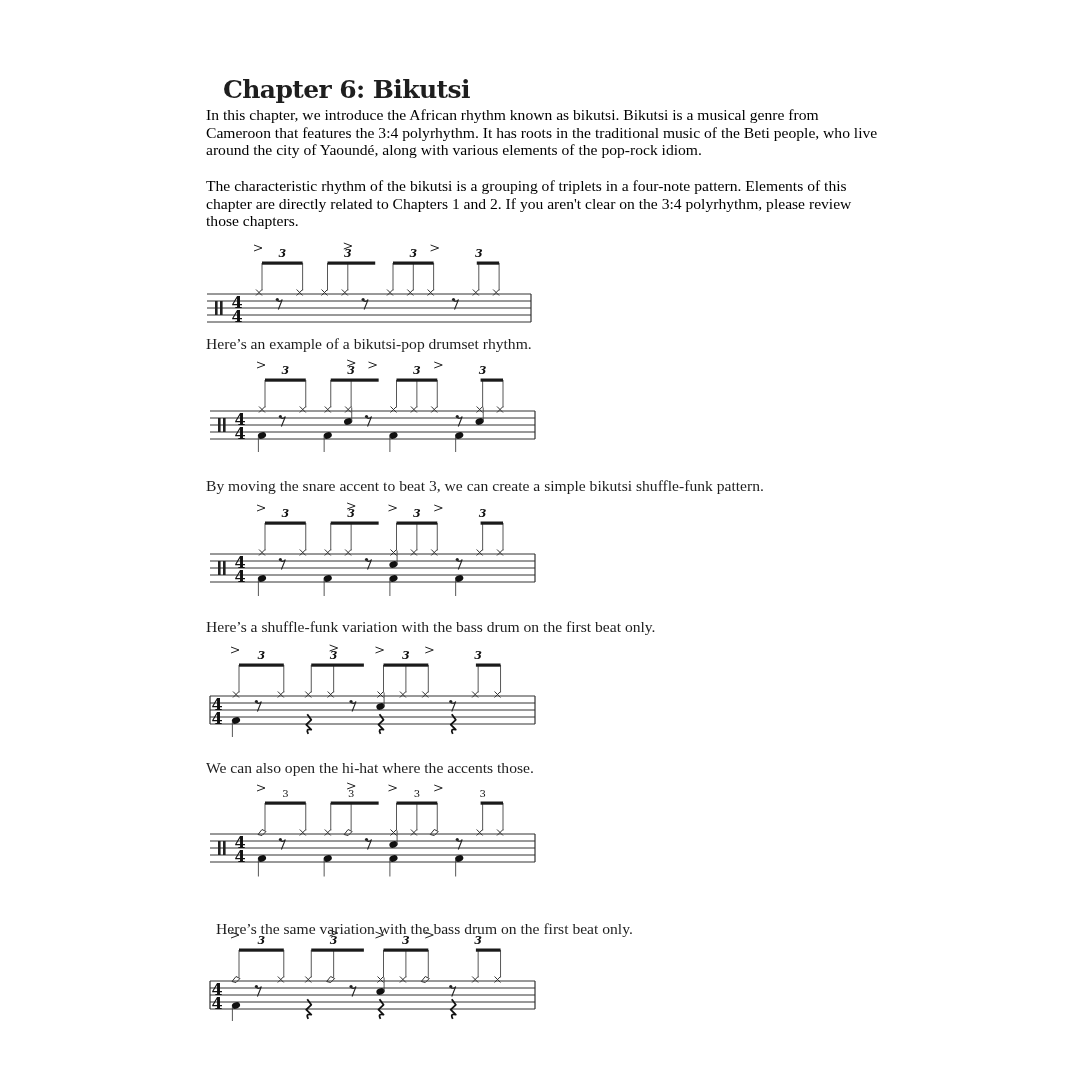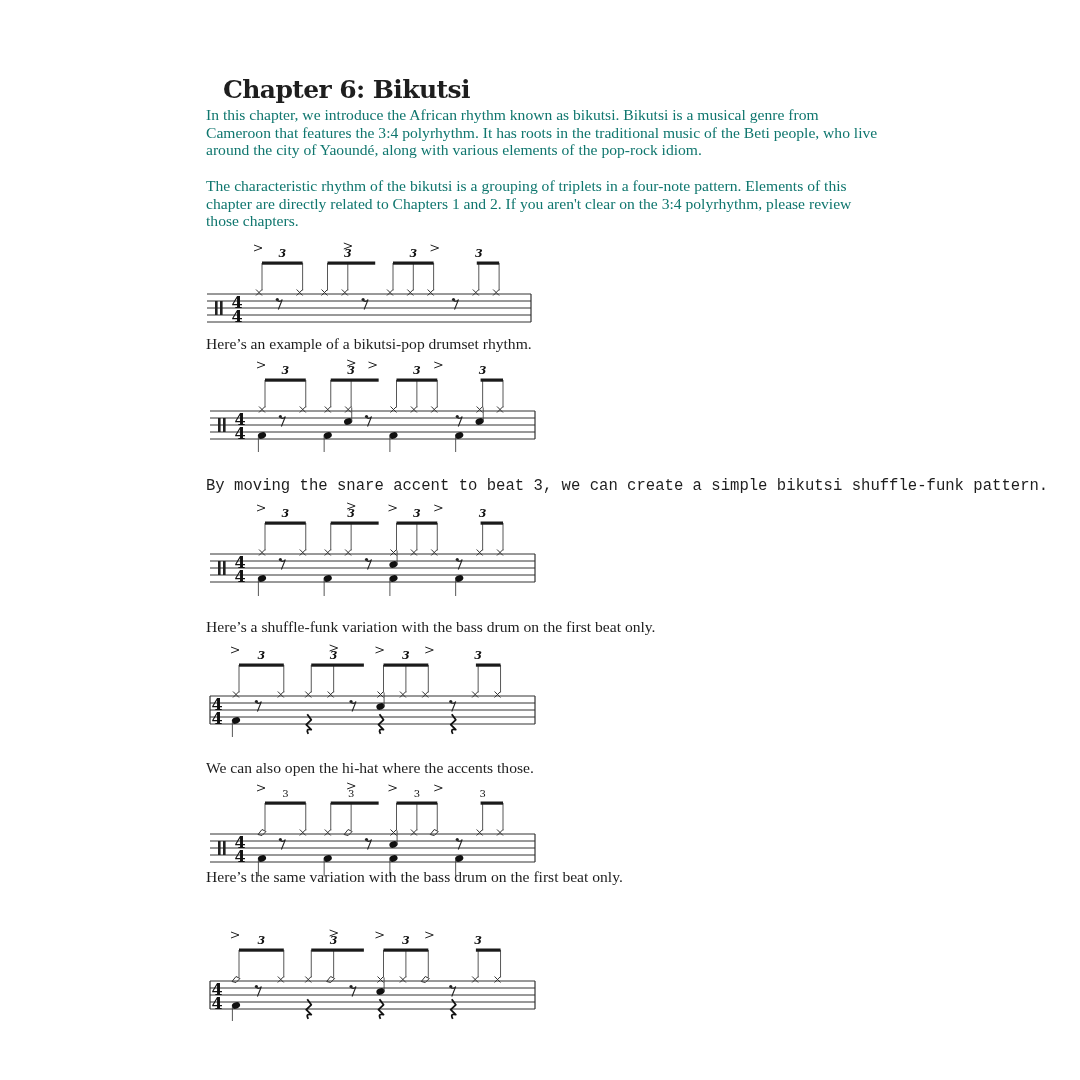--- a/index.html
+++ b/index.html
@@ -2,21 +2,21 @@
 <html><head>
 <meta charset="utf-8">
 <style>
   html, body { margin: 0; padding: 0; background: #ffffff; }
   body { width: 1080px; height: 1080px; position: relative; overflow: hidden;
          font-family: "DejaVu Serif", "Liberation Serif", serif; color: #1e1e1e; }
   .title { position: absolute; left: 206px; top: 58px; margin: 17px;
            font-family: "DejaVu Serif", serif; font-weight: bold; font-size: 25px;
            letter-spacing: -0.6px; color: #1e1e1e; white-space: nowrap; }
   .para { position: absolute; left: 206px; margin: 0; font-family: "Liberation Serif", serif;
-          font-size: 15.6px; line-height: 17.6px; color: #0f766e; width: 680px; }
+          font-size: 15.6px; line-height: 17.6px; color: #000000; width: 680px; }
   .caption { position: absolute; left: 206px; margin: 0; font-family: "Liberation Serif", serif;
              font-size: 15.6px; line-height: 18px; color: #1e1e1e; white-space: nowrap; }
   .score { position: absolute; left: 200px; overflow: visible; }
   svg text { font-family: "DejaVu Serif", serif; }
 </style>
 </head>
 <body>
 
 <h1 class="title">Chapter 6: Bikutsi</h1>
 
@@ -126,21 +126,21 @@
       <path d="M297.015 54.5 L303.015 60.5 M297.015 60.5 L303.015 54.5" stroke="#333" stroke-width="1"></path>
       <line x1="303.015" x2="303.015" y1="55.5" y2="28" stroke="#444" stroke-width="0.9"></line>
       <rect x="280.59425" y="26.5" width="22.420749999999998" height="3.2" fill="#1a1a1a"></rect>
       <text x="282.6325" y="22" font-size="11" font-style="italic" font-weight="bold" text-anchor="middle" fill="#111">3</text>
       <ellipse cx="279.6325" cy="69.5" rx="4.2" ry="3.1" fill="#111" transform="rotate(-20 279.6325 69.5)"></ellipse>
       <line x1="283.2325" x2="283.2325" y1="69.5" y2="55.5" stroke="#444" stroke-width="0.9"></line>
       <ellipse cx="259.25" cy="83.5" rx="4.2" ry="3.1" fill="#111" transform="rotate(-20 259.25 83.5)"></ellipse>
       <line x1="255.65" x2="255.65" y1="84.5" y2="101.5" stroke="#444" stroke-width="0.9"></line>
     </svg></div>
 
-<p class="caption" id="c1" style="top: 477px; font-family: Liberation Mono, monospace;">By moving the snare accent to beat 3, we can create a simple bikutsi shuffle-funk pattern.</p>
+<p class="caption" id="c1" style="top: 477px;">By moving the snare accent to beat 3, we can create a simple bikutsi shuffle-funk pattern.</p>
 <div class="score" id="score-2" style="top: 496px;"><svg width="345" height="100" viewBox="0 0 345 100">
       <line x1="10" x2="335" y1="58" y2="58" stroke="#333" stroke-width="1"></line>
       <line x1="10" x2="335" y1="65" y2="65" stroke="#333" stroke-width="1"></line>
       <line x1="10" x2="335" y1="72" y2="72" stroke="#333" stroke-width="1"></line>
       <line x1="10" x2="335" y1="79" y2="79" stroke="#333" stroke-width="1"></line>
       <line x1="10" x2="335" y1="86" y2="86" stroke="#333" stroke-width="1"></line>
       <line x1="335" x2="335" y1="58" y2="86" stroke="#333" stroke-width="1.2"></line>
       <rect x="18" y="65" width="2.6" height="14" fill="#222"></rect>
       <rect x="23" y="65" width="2.6" height="14" fill="#222"></rect>
       <text x="40" y="71.5" font-size="16" font-weight="bold" text-anchor="middle" fill="#111">4</text>
@@ -302,21 +302,21 @@
       <path d="M276.6325 52.5 L282.6325 58.5 M276.6325 58.5 L282.6325 52.5" stroke="#333" stroke-width="1"></path>
       <line x1="282.6325" x2="282.6325" y1="53.5" y2="26" stroke="#444" stroke-width="0.9"></line>
       <path d="M297.015 52.5 L303.015 58.5 M297.015 58.5 L303.015 52.5" stroke="#333" stroke-width="1"></path>
       <line x1="303.015" x2="303.015" y1="53.5" y2="26" stroke="#444" stroke-width="0.9"></line>
       <rect x="280.59425" y="24.5" width="22.420749999999998" height="3.2" fill="#1a1a1a"></rect>
       <text x="282.6325" y="20" font-size="10" font-style="normal" font-weight="normal" text-anchor="middle" fill="#111">3</text>
       <ellipse cx="259.25" cy="81.5" rx="4.2" ry="3.1" fill="#111" transform="rotate(-20 259.25 81.5)"></ellipse>
       <line x1="255.65" x2="255.65" y1="82.5" y2="99.5" stroke="#444" stroke-width="0.9"></line>
     </svg></div>
 
-<p class="caption" id="c4" style="top: 868px;">Here’s the same variation with the bass drum on the first beat only.</p>
+<p class="caption" id="c4" style="top: 920px; margin-left: 10px;">Here’s the same variation with the bass drum on the first beat only.</p>
 <div class="score" id="score-5" style="top: 921px;"><svg width="345" height="100" viewBox="0 0 345 100">
       <line x1="10" x2="335" y1="60" y2="60" stroke="#333" stroke-width="1"></line>
       <line x1="10" x2="335" y1="67" y2="67" stroke="#333" stroke-width="1"></line>
       <line x1="10" x2="335" y1="74" y2="74" stroke="#333" stroke-width="1"></line>
       <line x1="10" x2="335" y1="81" y2="81" stroke="#333" stroke-width="1"></line>
       <line x1="10" x2="335" y1="88" y2="88" stroke="#333" stroke-width="1"></line>
       <line x1="335" x2="335" y1="60" y2="88" stroke="#333" stroke-width="1.2"></line>
       <line x1="10" x2="10" y1="60" y2="88" stroke="#333" stroke-width="1.2"></line>
       <text x="17" y="73.5" font-size="16" font-weight="bold" text-anchor="middle" fill="#111">4</text>
       <text x="17" y="87.5" font-size="16" font-weight="bold" text-anchor="middle" fill="#111">4</text>

